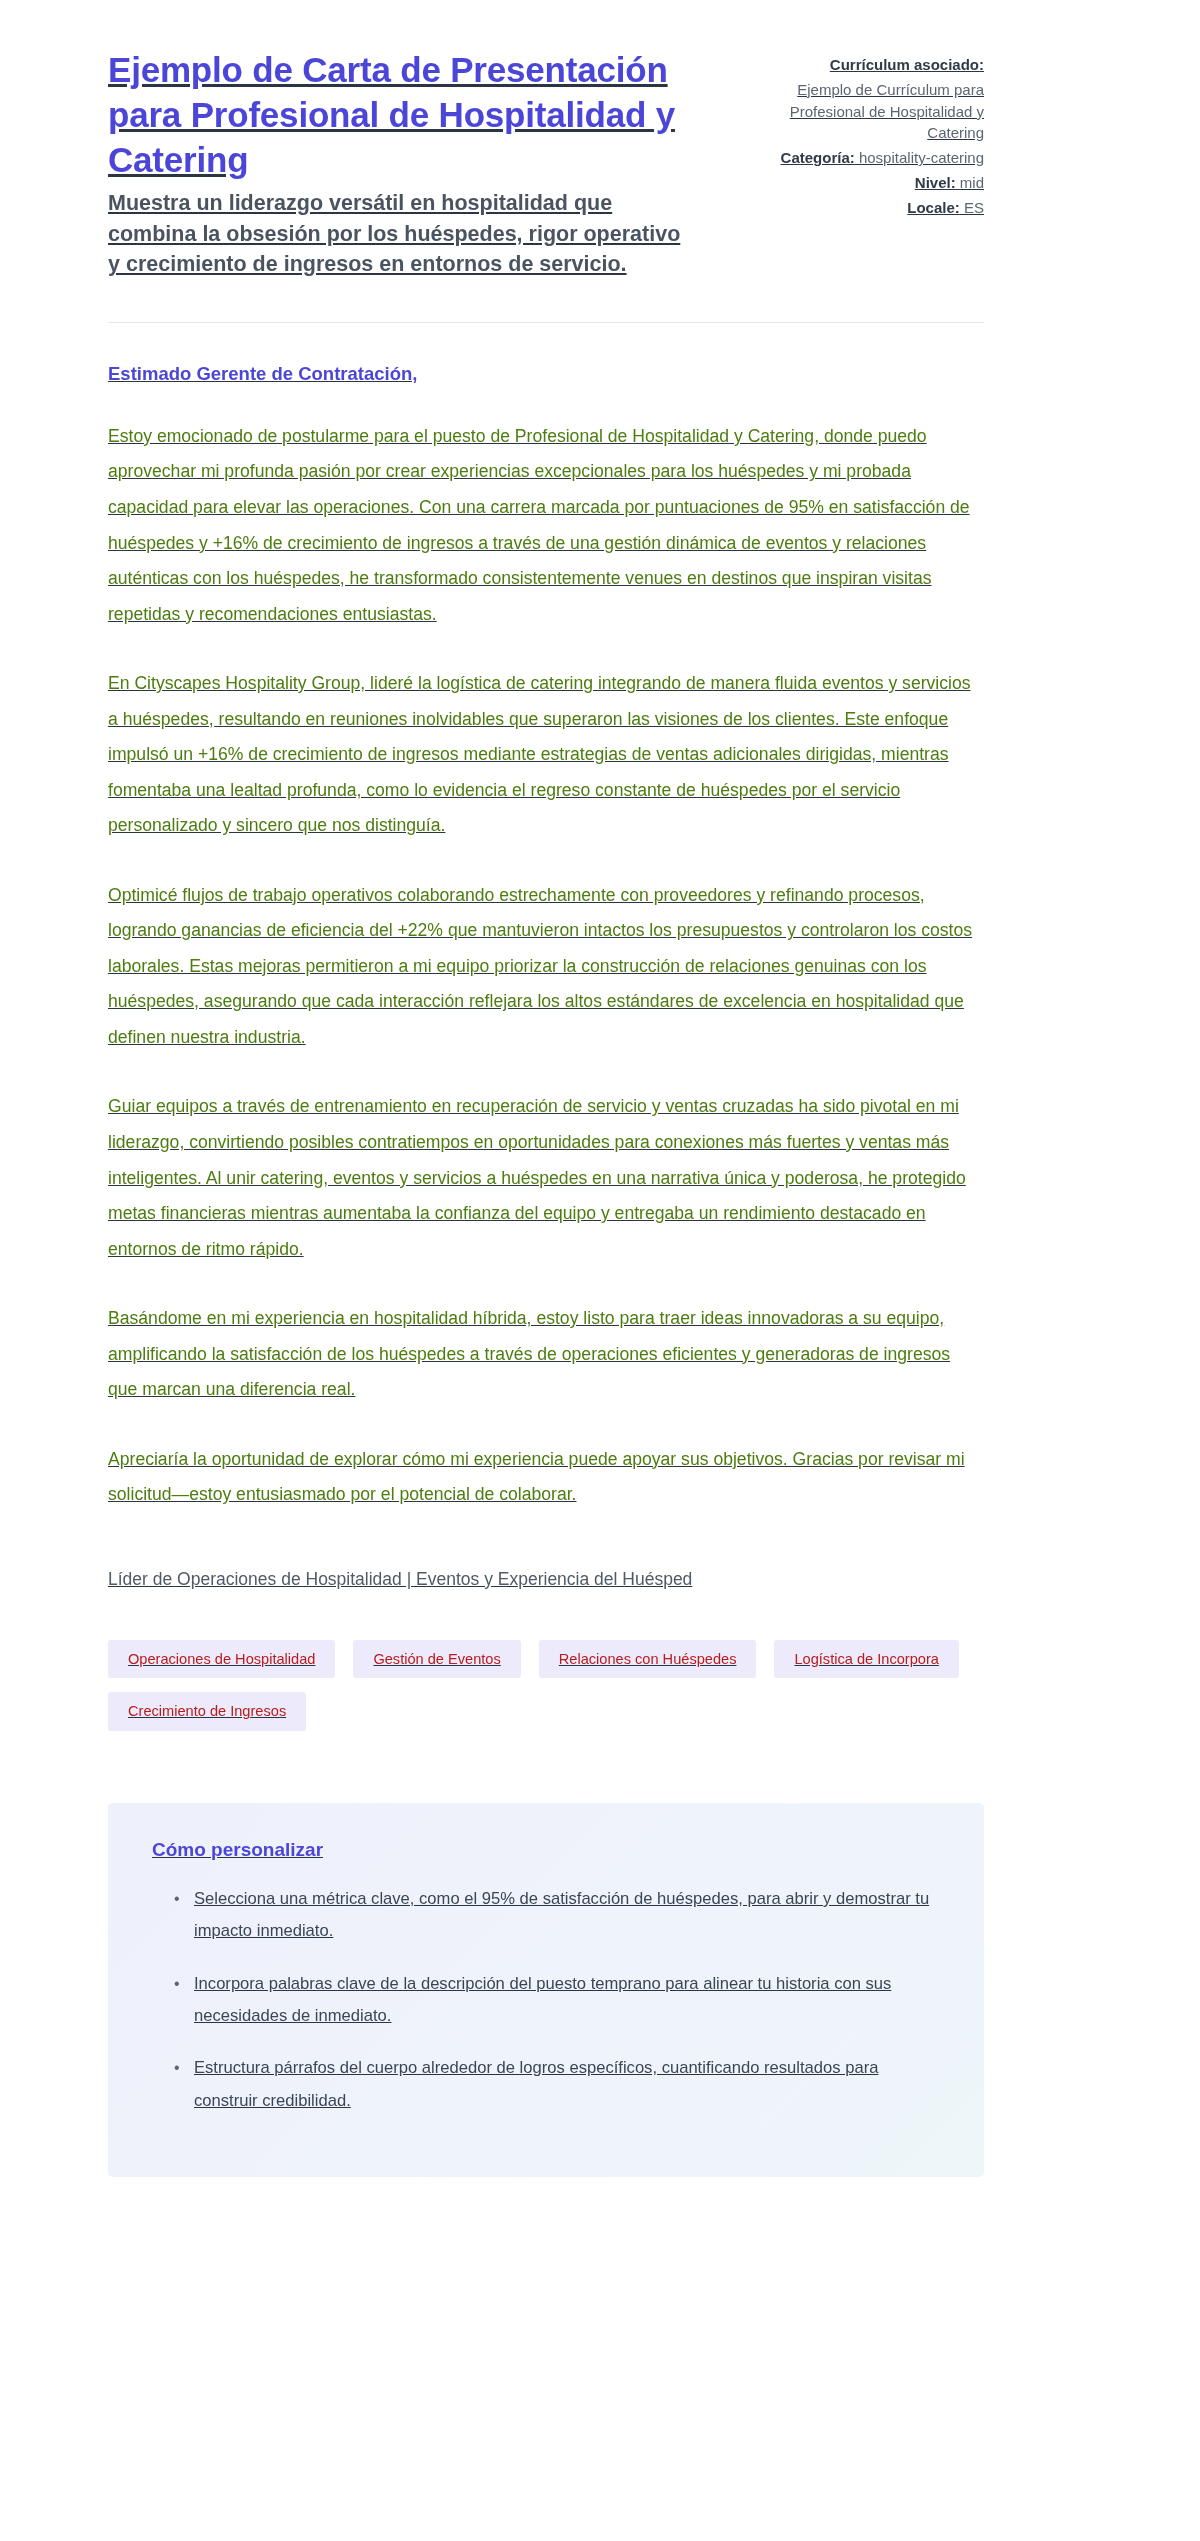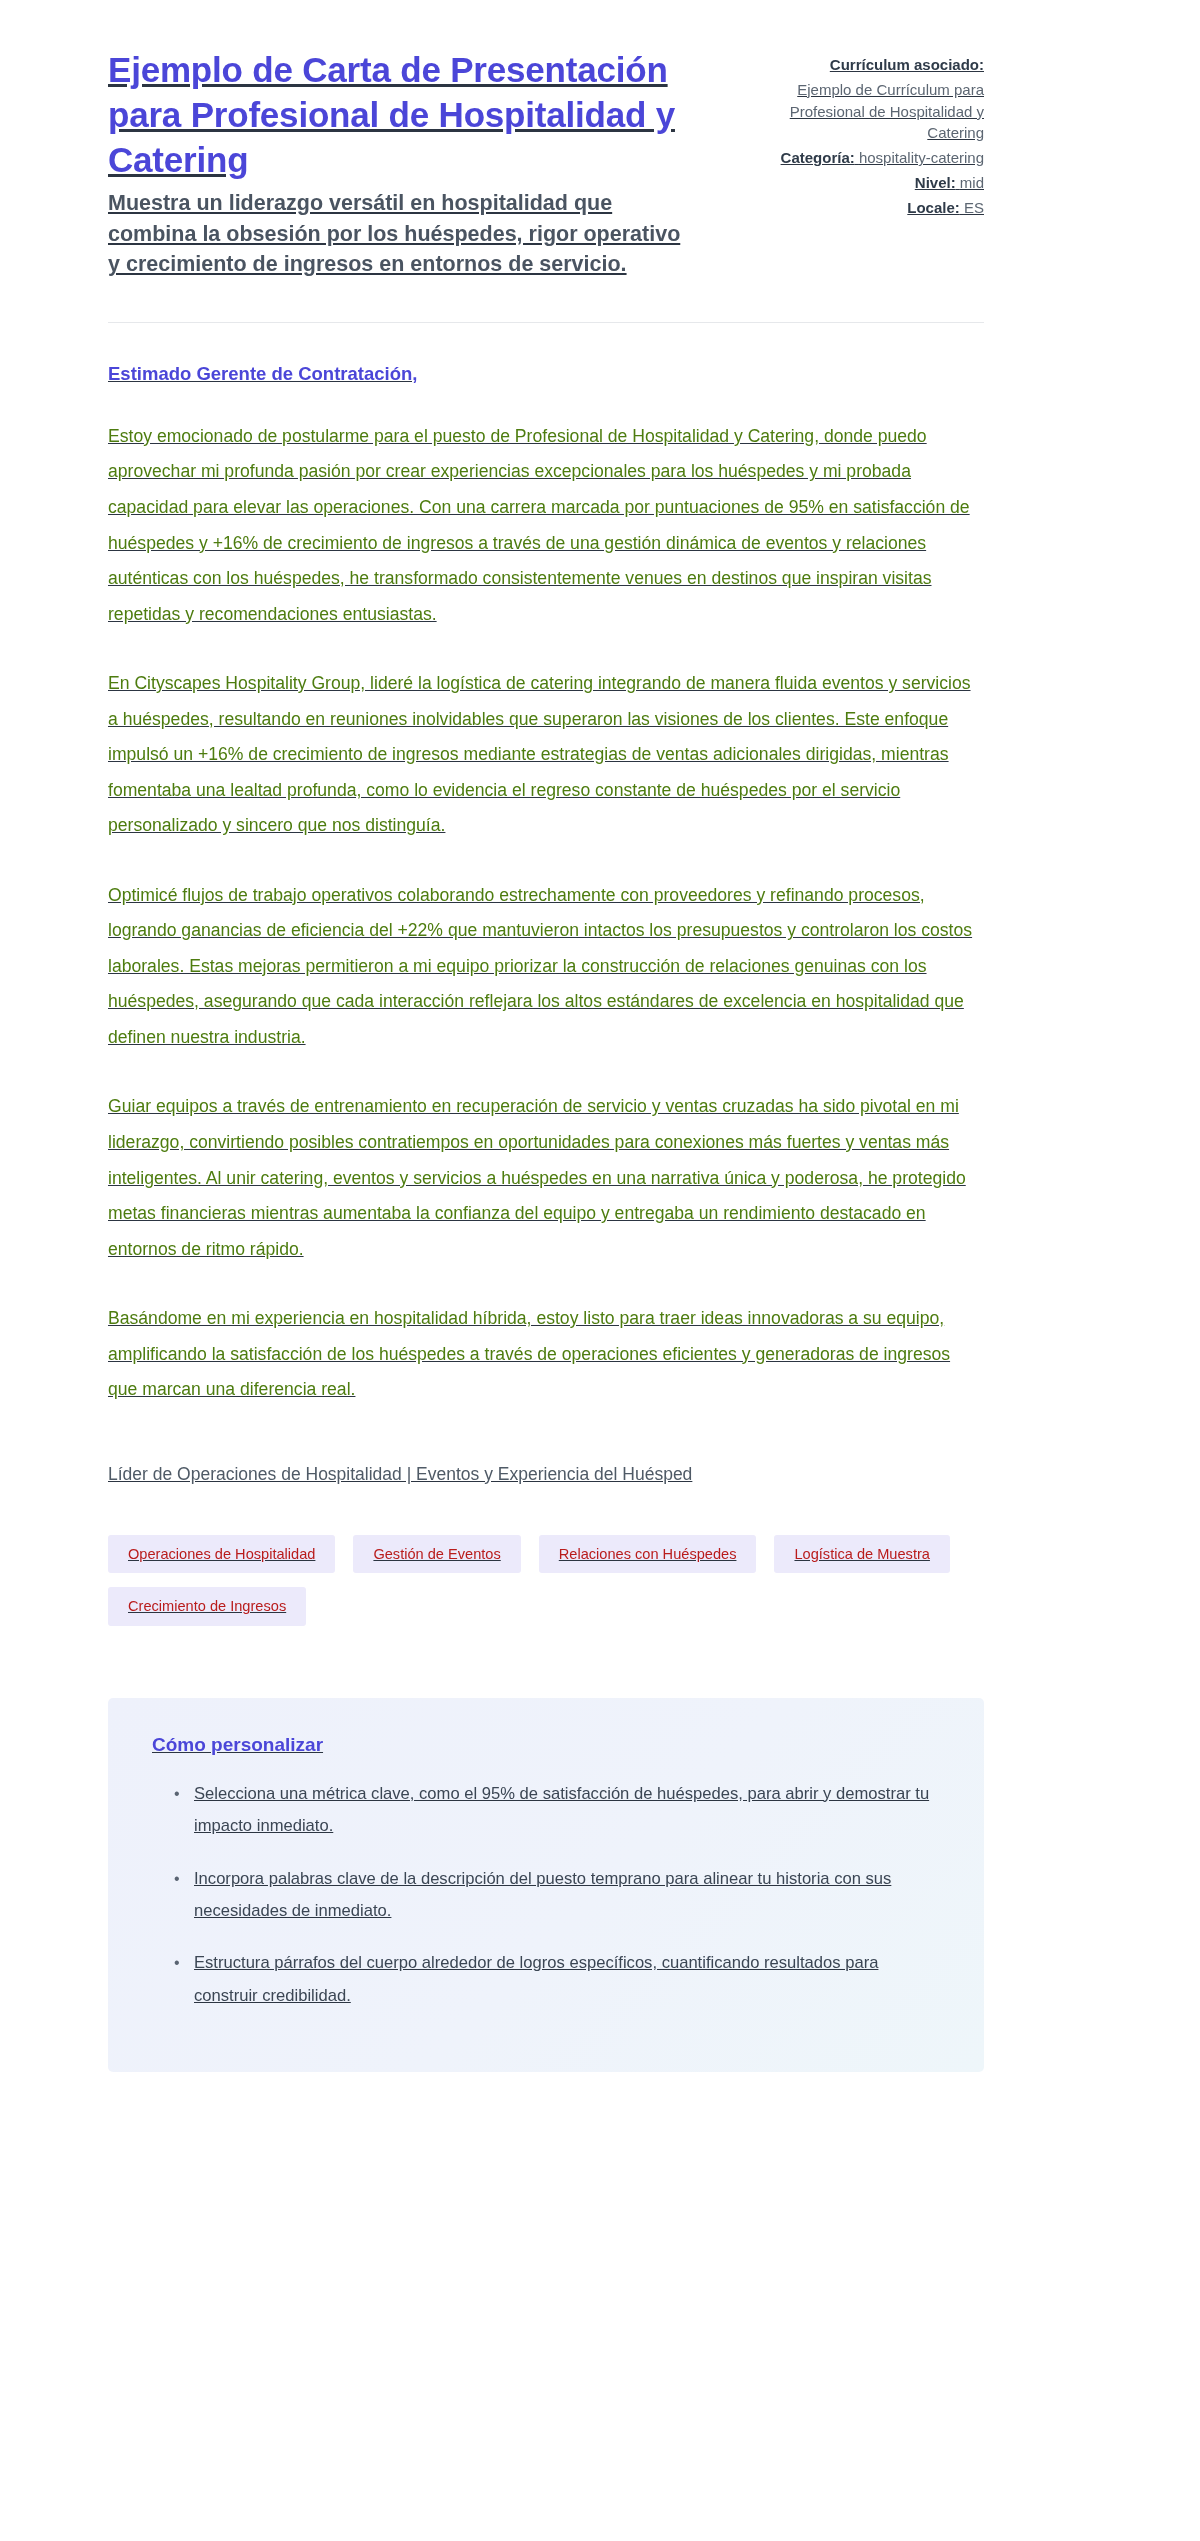--- a/index.html
+++ b/index.html
@@ -194,31 +194,32 @@
   <hr class="divider">
 
   <div class="letter">
     <p class="salutation">Estimado Gerente de Contratación,</p>
 
     <p class="body-p">Estoy emocionado de postularme para el puesto de Profesional de Hospitalidad y Catering, donde puedo aprovechar mi profunda pasión por crear experiencias excepcionales para los huéspedes y mi probada capacidad para elevar las operaciones. Con una carrera marcada por puntuaciones de 95% en satisfacción de huéspedes y +16% de crecimiento de ingresos a través de una gestión dinámica de eventos y relaciones auténticas con los huéspedes, he transformado consistentemente venues en destinos que inspiran visitas repetidas y recomendaciones entusiastas.</p>
     <p class="body-p">En Cityscapes Hospitality Group, lideré la logística de catering integrando de manera fluida eventos y servicios a huéspedes, resultando en reuniones inolvidables que superaron las visiones de los clientes. Este enfoque impulsó un +16% de crecimiento de ingresos mediante estrategias de ventas adicionales dirigidas, mientras fomentaba una lealtad profunda, como lo evidencia el regreso constante de huéspedes por el servicio personalizado y sincero que nos distinguía.</p>
     <p class="body-p">Optimicé flujos de trabajo operativos colaborando estrechamente con proveedores y refinando procesos, logrando ganancias de eficiencia del +22% que mantuvieron intactos los presupuestos y controlaron los costos laborales. Estas mejoras permitieron a mi equipo priorizar la construcción de relaciones genuinas con los huéspedes, asegurando que cada interacción reflejara los altos estándares de excelencia en hospitalidad que definen nuestra industria.</p>
     <p class="body-p">Guiar equipos a través de entrenamiento en recuperación de servicio y ventas cruzadas ha sido pivotal en mi liderazgo, convirtiendo posibles contratiempos en oportunidades para conexiones más fuertes y ventas más inteligentes. Al unir catering, eventos y servicios a huéspedes en una narrativa única y poderosa, he protegido metas financieras mientras aumentaba la confianza del equipo y entregaba un rendimiento destacado en entornos de ritmo rápido.</p>
     <p class="body-p">Basándome en mi experiencia en hospitalidad híbrida, estoy listo para traer ideas innovadoras a su equipo, amplificando la satisfacción de los huéspedes a través de operaciones eficientes y generadoras de ingresos que marcan una diferencia real.</p>
+    <p class="body-p">Apreciaría la oportunidad de explorar cómo mi experiencia puede apoyar sus objetivos. Gracias por revisar mi solicitud—estoy entusiasmado por el potencial de colaborar.</p>
   </div>
 
   <div class="signature">
     <p class="sig-role">Líder de Operaciones de Hospitalidad | Eventos y Experiencia del Huésped</p>
   </div>
 
   <div class="tags">
     <span class="tag">Operaciones de Hospitalidad</span>
     <span class="tag">Gestión de Eventos</span>
     <span class="tag">Relaciones con Huéspedes</span>
-    <span class="tag">Logística de Muestra</span>
+    <span class="tag">Logística de Incorpora</span>
     <span class="tag">Crecimiento de Ingresos</span>
   </div>
 
   <div class="callout">
     <p class="callout-title">Cómo personalizar</p>
     <ul class="callout-list">
       <li>Selecciona una métrica clave, como el 95% de satisfacción de huéspedes, para abrir y demostrar tu impacto inmediato.</li>
       <li>Incorpora palabras clave de la descripción del puesto temprano para alinear tu historia con sus necesidades de inmediato.</li>
       <li>Estructura párrafos del cuerpo alrededor de logros específicos, cuantificando resultados para construir credibilidad.</li>
     </ul>

